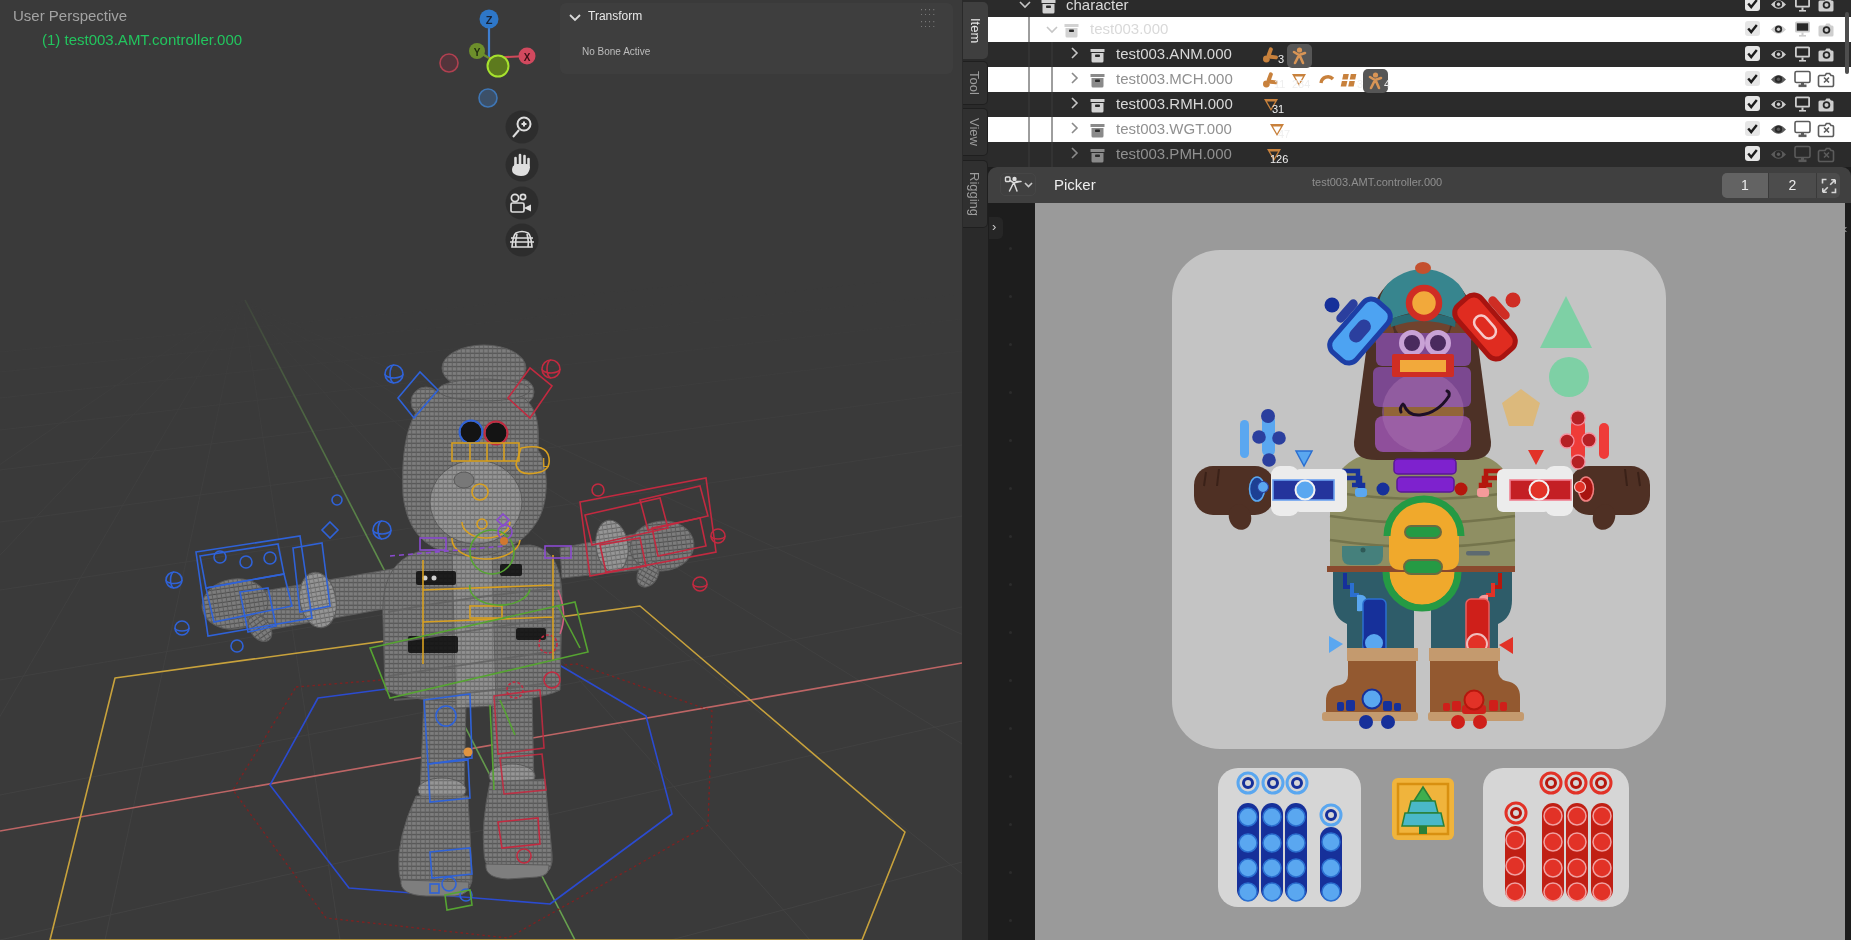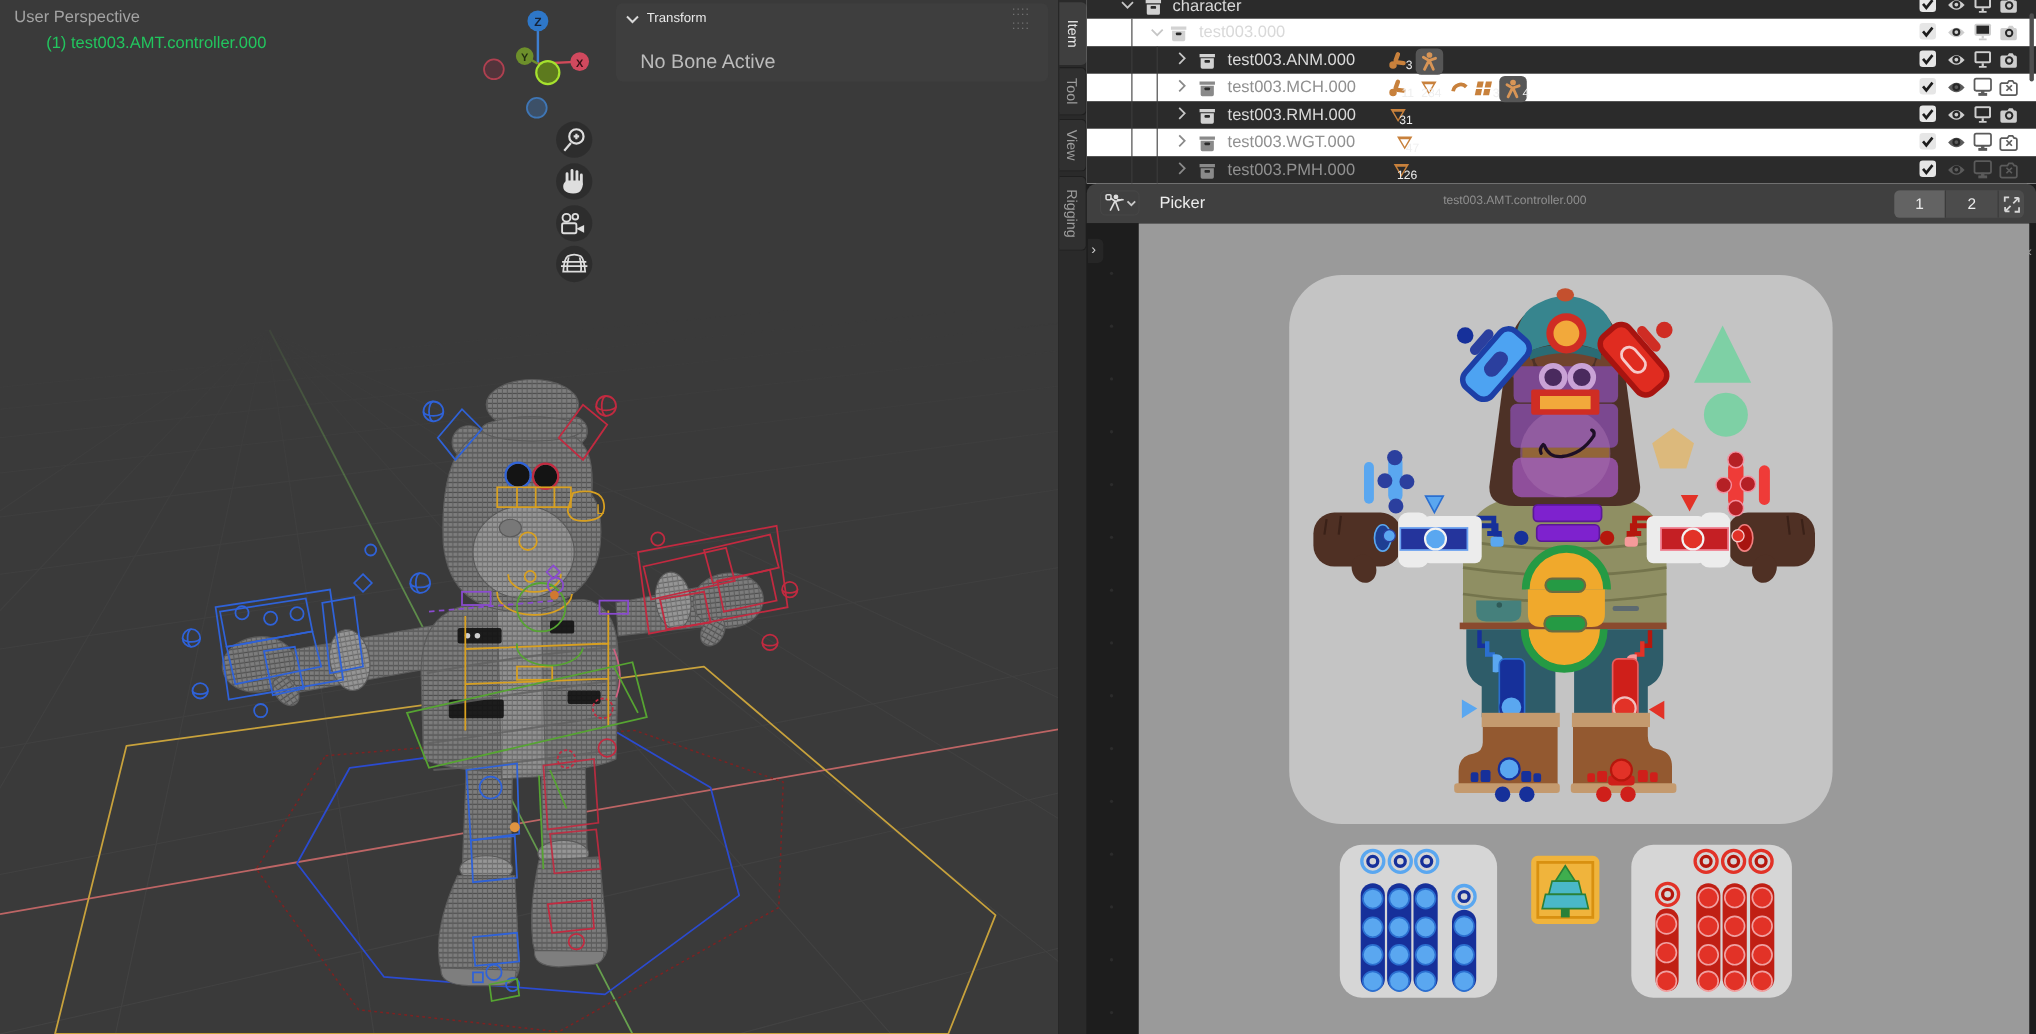--- a/index.html
+++ b/index.html
@@ -258,21 +258,21 @@
 
     <div class="abs" style="left:13px;top:7px;color:#a3a3a3;font-size:15px;">User Perspective</div>
     <div class="abs" style="left:13px;top:31px;color:#22c55e;font-size:15px;margin-left:29px;">(1) test003.AMT.controller.000</div>
 
     <div class="abs" style="left:560px;top:3px;width:393px;height:71px;background:#3e3e3e;border-radius:6px;">
       <svg width="14" height="10" viewBox="0 0 14 10" style="position:absolute;left:8px;top:10px;">
           <path d="M2 2 l5 5 l5 -5" stroke="#d9d9d9" stroke-width="1.8" fill="none"></path>
         </svg>
       <div class="abs" style="left:28px;top:6px;color:#e8e8e8;font-size:12px;">Transform</div>
       <div class="abs" style="left:360px;top:2px;color:#787878;font-size:11px;letter-spacing:1px;">::::<br>::::</div>
-      <div class="abs" style="left:22px;top:43px;color:#bcbcbc;font-size:18px;">No Bone Active</div>
+      <div class="abs" style="left:22px;top:43px;color:#bcbcbc;font-size:10px;">No Bone Active</div>
     </div>
   </div>
 
   <div class="abs" style="left:962px;top:0;width:26px;height:940px;background:#2a2a2a;">
     <div class="abs" style="left:1px;top:2px;width:25px;height:57px;background:#3f3f3f;border-radius:0 5px 5px 0;color:#e6e6e6;font-size:13px;text-align:center;writing-mode:vertical-rl;line-height:25px;">Item</div>
     <div class="abs" style="left:1px;top:61px;width:25px;height:44px;background:#303030;border-radius:0 5px 5px 0;color:#9d9d9d;font-size:13px;text-align:center;writing-mode:vertical-rl;line-height:25px;border:1px solid #1f1f1f;border-left:none;box-sizing:border-box;">Tool</div>
     <div class="abs" style="left:1px;top:108px;width:25px;height:48px;background:#303030;border-radius:0 5px 5px 0;color:#9d9d9d;font-size:13px;text-align:center;writing-mode:vertical-rl;line-height:25px;border:1px solid #1f1f1f;border-left:none;box-sizing:border-box;">View</div>
     <div class="abs" style="left:1px;top:160px;width:25px;height:68px;background:#303030;border-radius:0 5px 5px 0;color:#9d9d9d;font-size:13px;text-align:center;writing-mode:vertical-rl;line-height:25px;border:1px solid #1f1f1f;border-left:none;box-sizing:border-box;">Rigging</div>
   </div>
 

